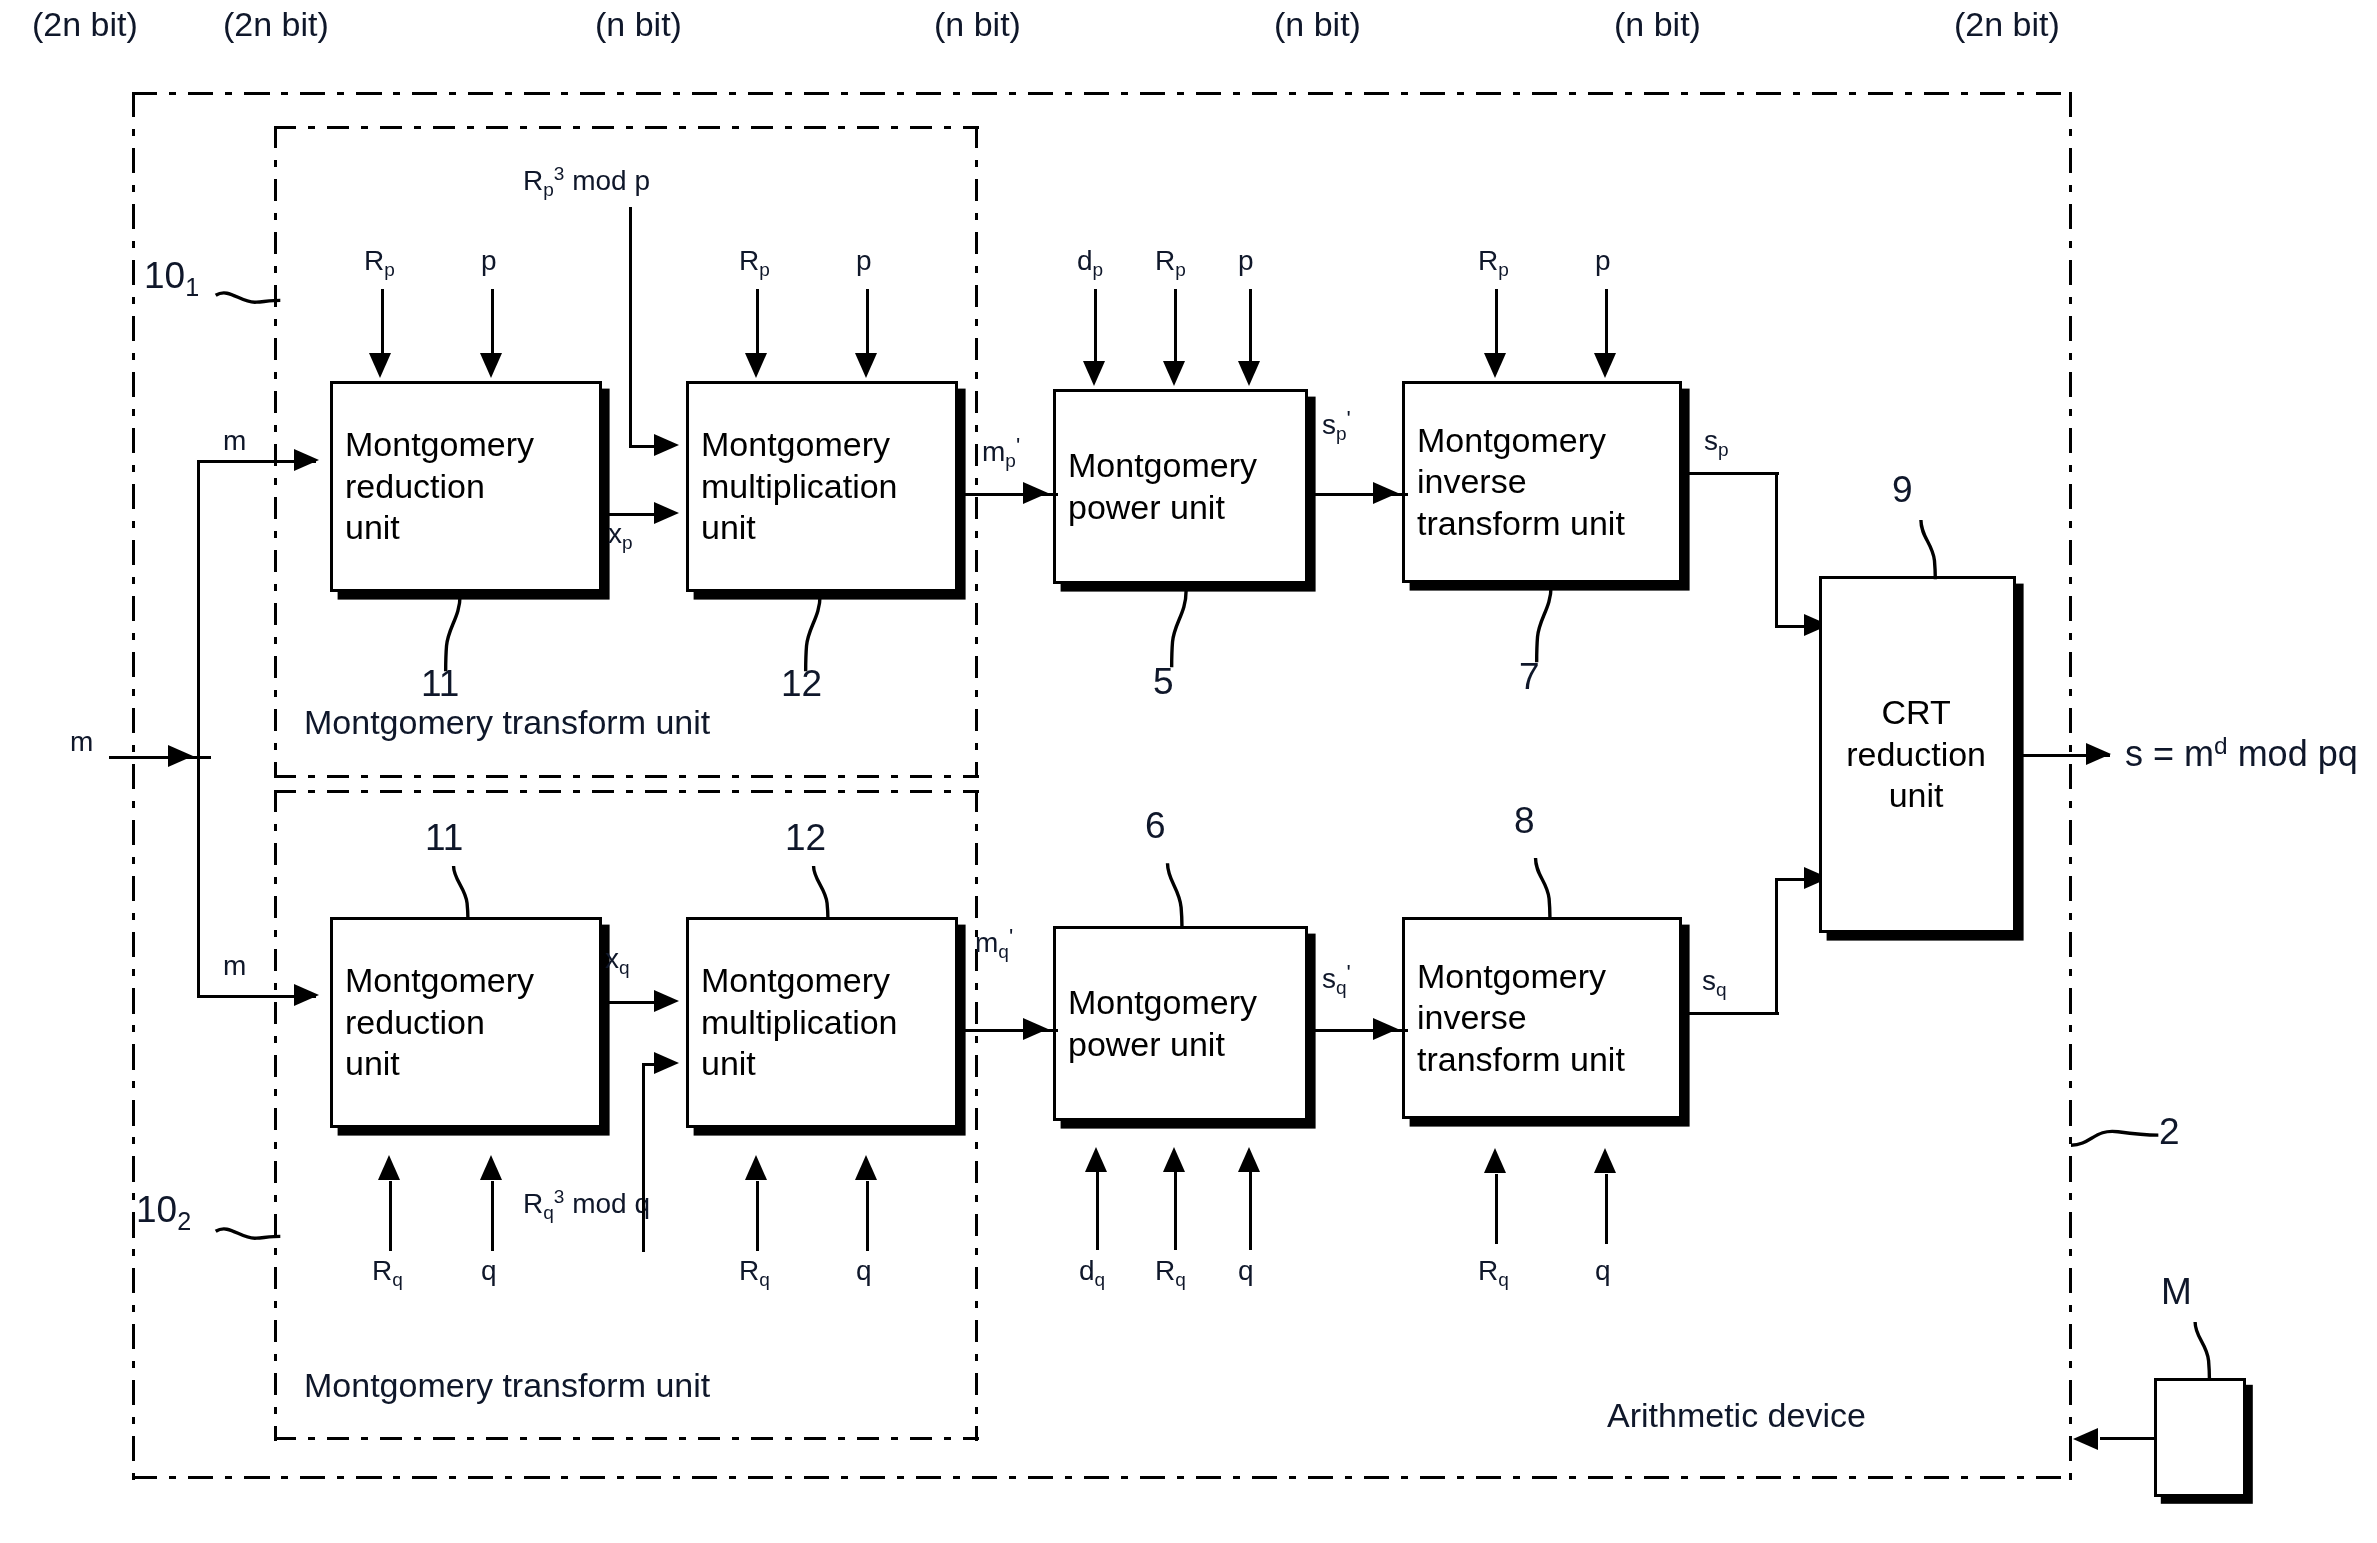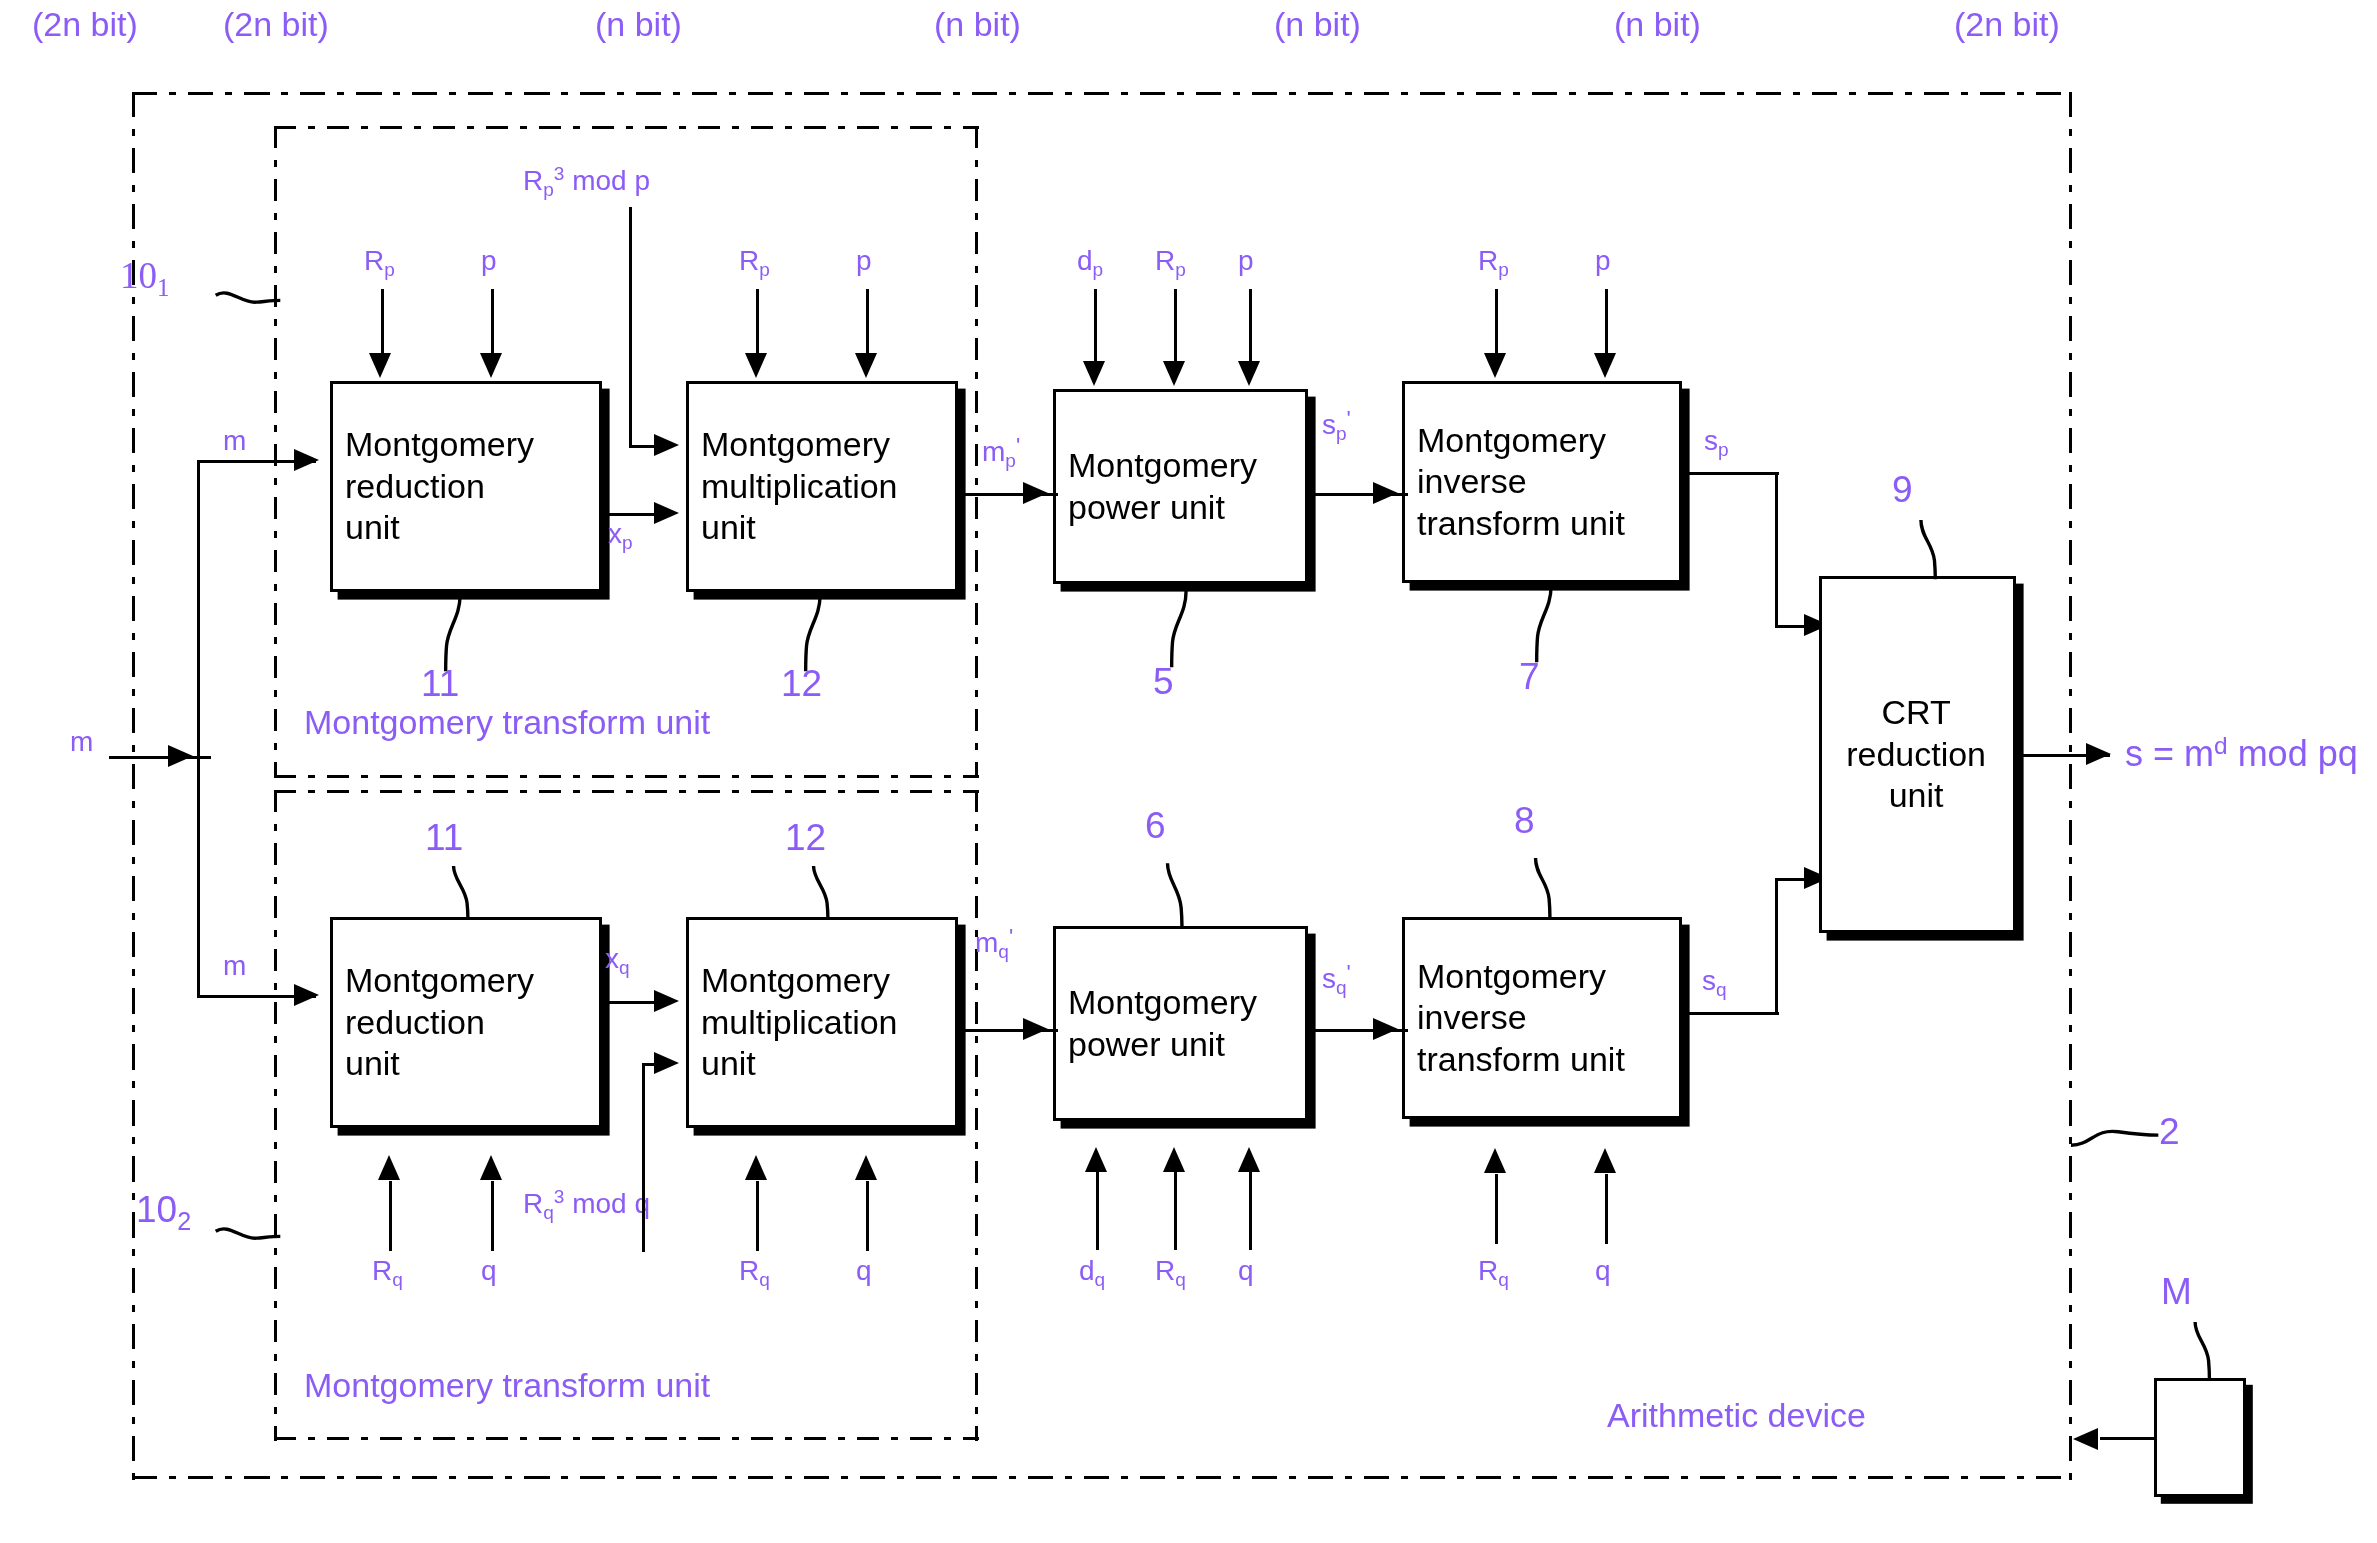--- a/index.html
+++ b/index.html
@@ -16,21 +16,21 @@
     width: 2377px;
     height: 1543px;
     background: #ffffff;
     overflow: hidden;
   }
 
   
   .txt {
     position: absolute;
     font-family: "Liberation Sans", sans-serif;
-    color: #8b5cf6;
+    color: #0f172a;
     white-space: nowrap;
     line-height: 1.12;
   }
   .t-bit   { font-size: 34px; }
   .t-sig   { font-size: 28px; }
   .t-ref   { font-size: 37px; }
   .t-group { font-size: 34px; }
   .t-out   { font-size: 36px; }
   .sub { font-size: 0.68em; vertical-align: -0.32em; }
   .sup { font-size: 0.68em; vertical-align: 0.5em; }
@@ -142,21 +142,21 @@
   <div class="dash-h" style="left:274px; top:126px;  width:705px;"></div>
   <div class="dash-h" style="left:274px; top:775px;  width:705px;"></div>
   <div class="dash-v" style="left:274px; top:126px;  height:652px;"></div>
   <div class="dash-v" style="left:975px; top:126px; height:652px;"></div>
 
   <div class="dash-h" style="left:274px; top:790px;  width:705px;"></div>
   <div class="dash-h" style="left:274px; top:1437px; width:705px;"></div>
   <div class="dash-v" style="left:274px; top:790px;  height:651px;"></div>
   <div class="dash-v" style="left:975px; top:790px; height:651px;"></div>
 
-  <div class="txt t-ref" style="left:120px; top:255px;font-family:Liberation Serif, serif;">
+  <div class="txt t-ref" style="left:144px; top:255px;">
     <span>10</span><span class="sub">1</span>
   </div>
   <div class="leader" style="left:214px; top:280px; width:68px; height:34px;">
     <svg width="68" height="34" viewBox="0 0 80 40">
         <path d="M2 18 C18 8, 32 28, 50 26 C62 25, 70 24, 78 24" stroke="#000" stroke-width="4" fill="none"></path>
       </svg>
   </div>
   <div class="txt t-group" style="left:304px; top:703px;">Montgomery transform unit</div>
 
   <div class="txt t-ref" style="left:136px; top:1189px;">

